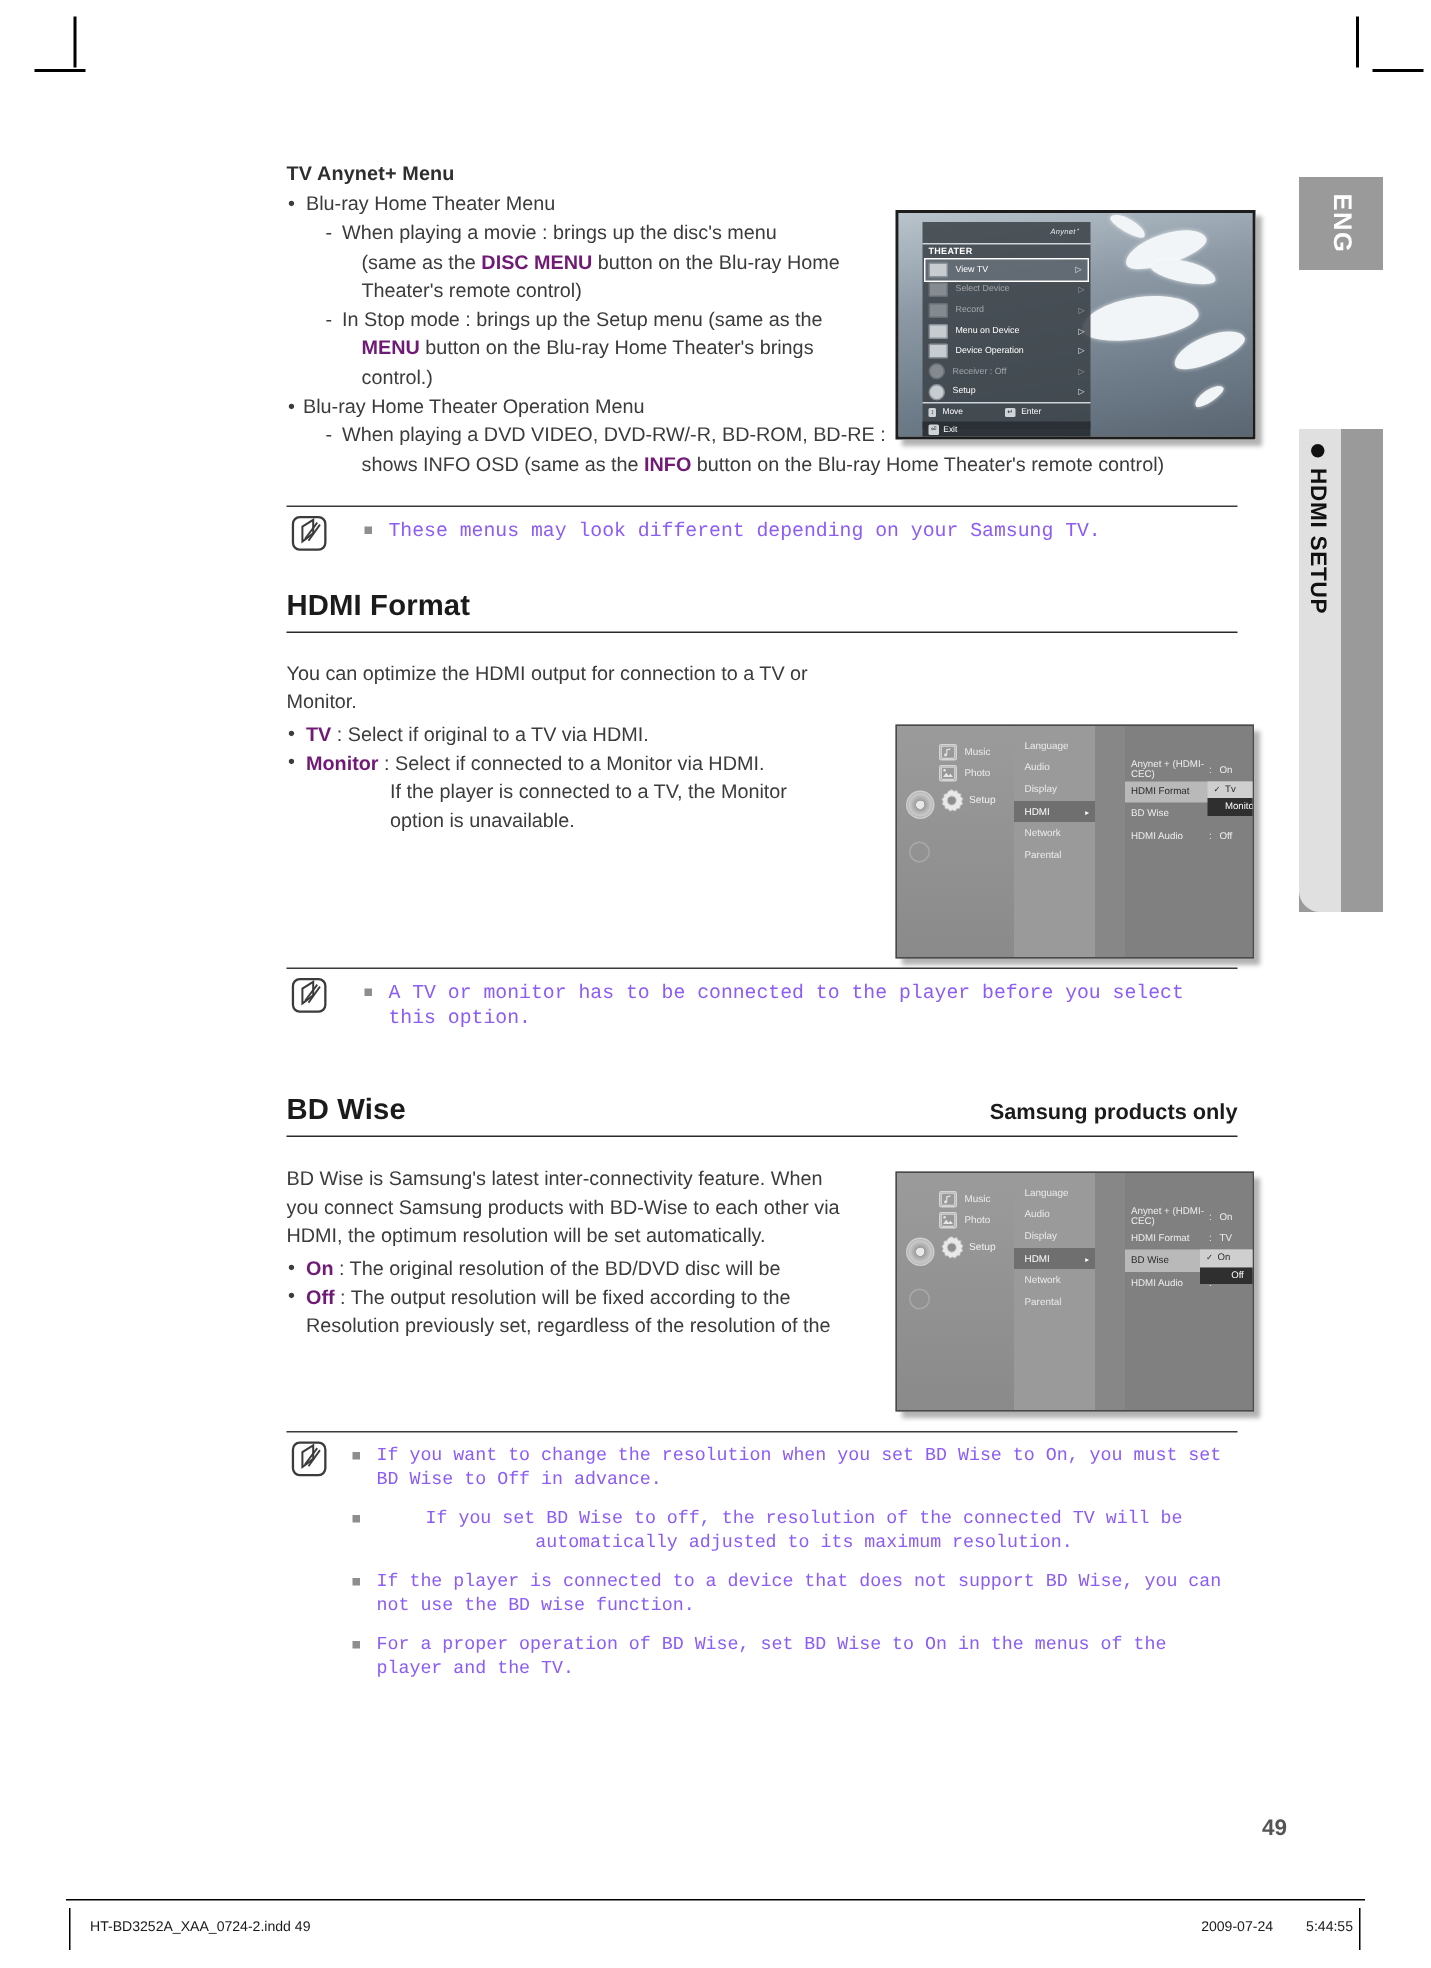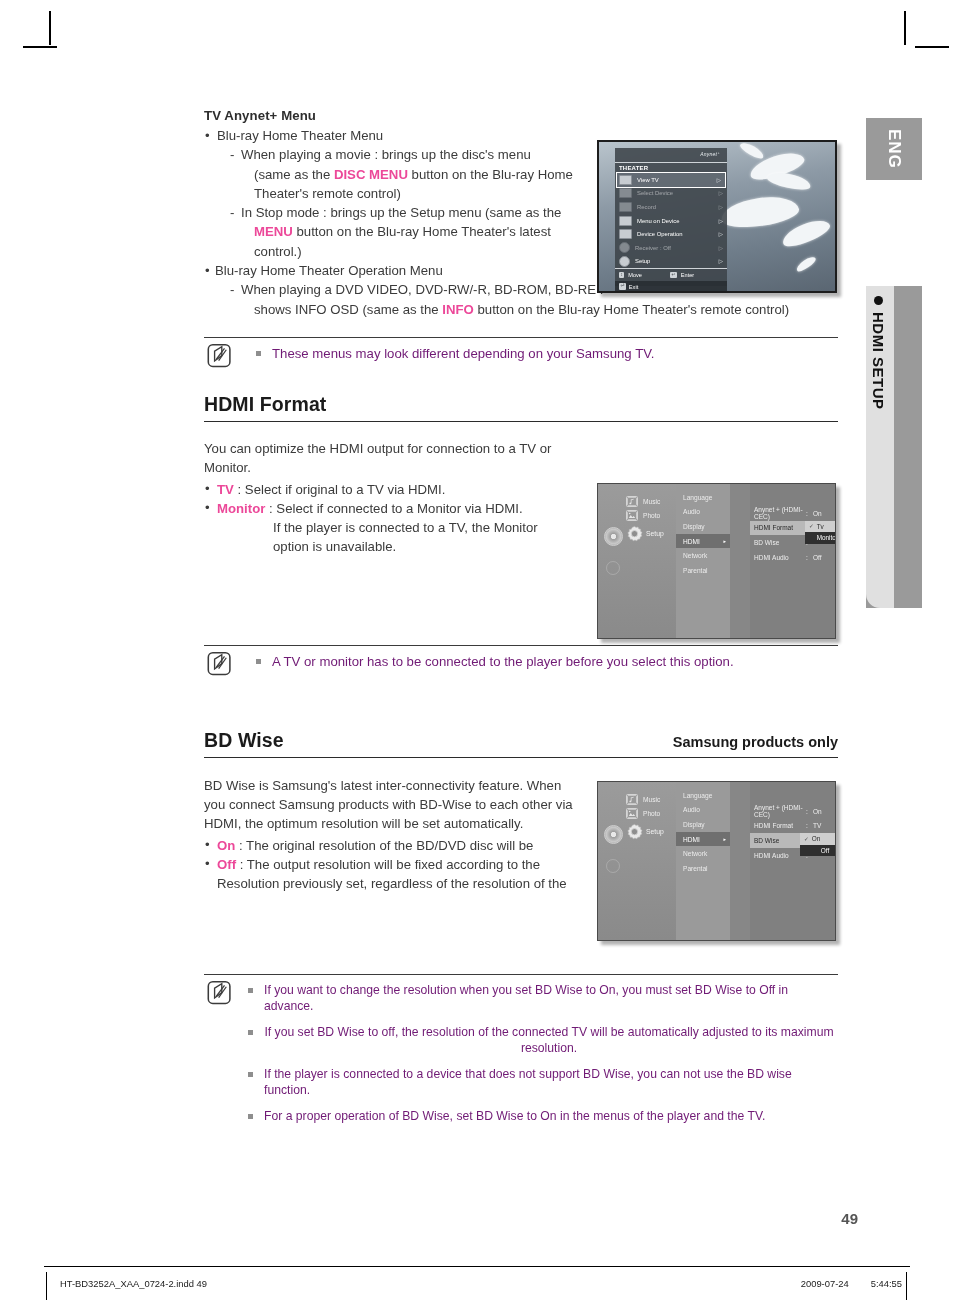--- a/index.html
+++ b/index.html
@@ -78,21 +78,21 @@
     font-size: 15px;
     font-weight: bold;
     color: #111;
     letter-spacing: 0.5px;
     margin-left: 4px;
   }
 
   
   .content {
     position: absolute;
-    left: 204px; top: 108px;
+    left: 191px; top: 108px;
     width: 634px;
   }
 
   h3.sub-title {
     font-size: 13.2px;
     font-weight: bold;
     color: #2e2e2e;
     margin: 0 0 3px 0;
     letter-spacing: 0.1px;
   }
@@ -132,21 +132,21 @@
     font-size: 13.2px;
     line-height: 19.3px;
   }
   ul.sub > li::before {
     content: "-";
     position: absolute;
     left: 0px;
     top: 0;
   }
   .ind { display: block; padding-left: 13px; }
-  b { color: #ec4899; }
+  b { color: #701a75; }
 
   
   .note {
     position: relative;
     border-top: 1.3px solid #3b3b3b;
     padding-top: 7px;
     padding-left: 52px;
     box-sizing: border-box;
   }
   .note-icon {
@@ -156,22 +156,23 @@
   }
   .note ul {
     list-style: none;
     margin: 0; padding: 0;
   }
   .note ul li {
     position: relative;
     padding-left: 16px;
     font-size: 13px;
     line-height: 17.5px;
-    color: #701a75;
+    color: #8b5cf6;
     margin-bottom: 9px;
+    font-family: Liberation Mono, monospace;
   }
   .note ul li:last-child { margin-bottom: 0; }
   .note ul li::before {
     content: "";
     position: absolute;
     left: 0; top: 6px;
     width: 5px; height: 5px;
     background: #8e8e8e;
   }
   .note.condensed ul li {
@@ -507,21 +508,21 @@
     <li>
       <span>Blu-ray Home Theater Menu</span>
       <ul class="sub">
         <li>
           <span>When playing a movie : brings up the disc's menu</span><br>
           <span class="ind"><span>(same as the </span><b>DISC MENU</b><span> button on the Blu-ray Home</span></span>
           <span class="ind">Theater's remote control)</span>
         </li>
         <li>
           <span>In Stop mode : brings up the Setup menu (same as the</span><br>
-          <span class="ind"><b>MENU</b><span> button on the Blu-ray Home Theater's latest</span></span>
+          <span class="ind"><b>MENU</b><span> button on the Blu-ray Home Theater's brings</span></span>
           <span class="ind">control.)</span>
         </li>
       </ul>
     </li>
     <li style="padding-left:11px;">
       <span>Blu-ray Home Theater Operation Menu</span>
       <ul class="sub" style="padding-left:15px;">
         <li>
           <span>When playing a DVD VIDEO, DVD-RW/-R, BD-ROM, BD-RE :</span><br>
           <span class="ind"><span>shows INFO OSD (same as the </span><b>INFO</b><span> button on the Blu-ray Home Theater's remote control)</span></span>
@@ -585,21 +586,21 @@
   <ul class="bullets" style="margin-top:2px; width:378px;">
     <li>
       <b>On</b><span> : The original resolution of the BD/DVD disc will be</span>
     </li>
     <li>
       <b>Off</b><span> : The output resolution will be fixed according to the</span>
       <span style="display:block;">Resolution previously set, regardless of the resolution of the</span>
     </li>
   </ul>
 
-  <div class="note condensed" style="margin-top:80px; padding-left:44px;">
+  <div class="note condensed" style="margin-top:60px; padding-left:44px;">
     <svg class="note-icon" viewBox="0 0 30 30">
       <rect x="2" y="2" width="24" height="24" rx="5" ry="5" fill="none" stroke="#3b3b3b" stroke-width="1.7"></rect>
       <path d="M9 20 L9 9 L17 4 L17 14 Z" fill="none" stroke="#3b3b3b" stroke-width="1.5"></path>
       <path d="M11 18 L20 6" stroke="#3b3b3b" stroke-width="1.4"></path>
       <path d="M13.5 19.5 L22 7.5" stroke="#3b3b3b" stroke-width="1.4"></path>
     </svg>
     <ul>
       <li>If you want to change the resolution when you set BD Wise to On, you must set BD Wise to Off in advance.</li>
       <li style="width:570px;text-align:center;">If you set BD Wise to off, the resolution of the connected TV will be automatically adjusted to its maximum resolution.</li>
       <li>If the player is connected to a device that does not support BD Wise, you can not use the BD wise function.</li>

